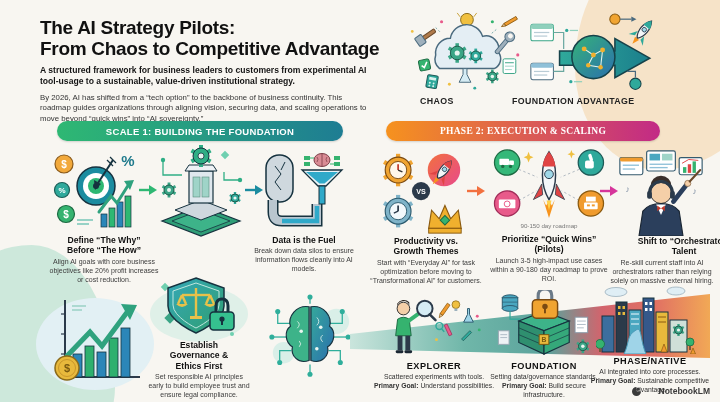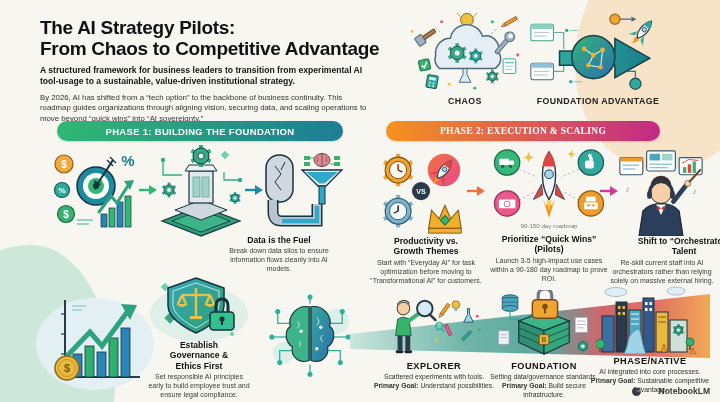--- a/index.html
+++ b/index.html
@@ -10,21 +10,21 @@
   .title{font-size:19px;font-weight:800;line-height:1.08;letter-spacing:-0.3px;color:#111;}
   .subtitle{font-size:8.6px;font-weight:700;line-height:1.32;color:#151515;margin-top:6px;}
   .bodytext{font-size:7.8px;line-height:1.34;color:#333;margin-top:5px;}
   .pill{position:absolute;height:20px;border-radius:10px;display:flex;align-items:center;justify-content:center;
         color:#fff;font-weight:700;font-size:9.5px;letter-spacing:.3px;box-shadow:0 1px 2px rgba(0,0,0,.15);}
   .p1{background:linear-gradient(90deg,#2eb873,#1e7d93);}
   .p2{background:linear-gradient(90deg,#f6921e,#c22a86);font-family:Liberation Serif, serif;}
   .block{position:absolute;text-align:center;}
   .itemtitle{font-weight:700;font-size:8.6px;line-height:1.2;color:#111;margin:0 auto;}
   .itemdesc{font-size:7px;line-height:1.28;color:#3c3c3c;margin-top:2px;}
-  .herolabel{position:absolute;font-weight:700;font-size:8.8px;letter-spacing:.4px;text-align:center;color:#222;}
+  .herolabel{position:absolute;font-weight:700;font-size:8.8px;letter-spacing:.4px;text-align:left;color:#222;}
   .matlabel{font-weight:800;font-size:9.2px;letter-spacing:.5px;color:#111;}
   .matdesc{font-size:6.8px;line-height:1.3;color:#333;margin-top:2px;}
   .caption{position:absolute;font-size:6.2px;color:#787878;text-align:center;}
   .watermark{position:absolute;font-size:8.5px;font-weight:600;color:#3a3a3a;display:flex;align-items:center;gap:18px;}
   svg{display:block;}
   svg text{font-family:"Liberation Sans",sans-serif;}
 </style>
 </head>
 <body>
 
@@ -33,21 +33,21 @@
   <div class="blob" style="right:-55px;top:-60px;width:200px;height:230px;background:#f6e3c8;border-radius:46% 54% 58% 42%/55% 45% 55% 45%;"></div>
   <div class="blob" style="left:-70px;top:245px;width:185px;height:230px;background:#cde8db;border-radius:55% 45% 52% 48%/48% 62% 38% 52%;"></div>
   <div class="blob" style="left:36px;top:298px;width:118px;height:92px;background:#e2f0f4;border-radius:50%;"></div>
   <div class="blob" style="left:150px;top:286px;width:98px;height:56px;background:#dff0e8;border-radius:50%;"></div>
 
   <div class="abs" style="left:40px;top:18px;width:345px;">
     <div class="title">
       <span>The AI Strategy Pilots:</span><br>
       <span>From Chaos to Competitive Advantage</span>
     </div>
-    <div class="subtitle" style="width:332px;">A structured framework for business leaders to transition from experimental AI tool-usage to a sustainable, value-driven institutional strategy.</div>
+    <div class="subtitle" style="width:332px;">A structured framework for business leaders to customers from experimental AI tool-usage to a sustainable, value-driven institutional strategy.</div>
     <div class="bodytext" style="width:335px;">By 2026, AI has shifted from a “tech option” to the backbone of business continuity. This roadmap guides organizations through aligning vision, securing data, and scaling operations to move beyond “quick wins” into “AI sovereignty.”</div>
   </div>
 
   <svg class="abs" style="left:406px;top:10px;" width="118" height="84" viewBox="0 0 120 86">
     <g stroke="#8a6a1a" stroke-width="1">
         <circle cx="62" cy="10" r="6.5" fill="#f0c040"></circle>
         <rect x="59" y="16.5" width="6" height="4" fill="#9ab0bc"></rect>
       </g>
     <line x1="52" y1="3" x2="55" y2="7" stroke="#c9a23a" stroke-width="1"></line>
       <line x1="72" y1="3" x2="69" y2="7" stroke="#c9a23a" stroke-width="1"></line>
@@ -170,21 +170,21 @@
     </g>
     <circle cx="104" cy="70" r="5.5" fill="#2fa99b" stroke="#16424a"></circle>
       <polyline points="104,64 104,58 96,58" fill="none" stroke="#4a6a7e" stroke-width="1.2"></polyline>
     <line x1="40" y1="18" x2="48" y2="18" stroke="#8fd0bc" stroke-width="1.2"></line>
       <line x1="44" y1="68" x2="52" y2="68" stroke="#8fd0bc" stroke-width="1.2"></line>
       <circle cx="37" cy="18" r="1.6" fill="#2fa99b"></circle>
       <circle cx="41" cy="68" r="1.6" fill="#2fa99b"></circle>
   </svg>
   <div class="herolabel" style="left:512px;top:96px;width:172px;">FOUNDATION ADVANTAGE</div>
 
-  <div class="pill p1" style="left:57px;top:121px;width:286px;">PHASE 1: BUILDING THE FOUNDATION</div>
+  <div class="pill p1" style="left:57px;top:121px;width:286px;">SCALE 1: BUILDING THE FOUNDATION</div>
   <div class="pill p2" style="left:386px;top:121px;width:274px;">PHASE 2: EXECUTION &amp; SCALING</div>
 
   <svg class="abs" style="left:53px;top:150px;" width="88" height="84" viewBox="0 0 88 84">
     <circle cx="11" cy="14" r="9" fill="#f2a93b" stroke="#8a5a1a" stroke-width="1.2"></circle>
     <text x="11" y="17.5" text-anchor="middle" font-size="10" font-weight="bold" fill="#fff">$</text>
     <circle cx="9" cy="40" r="7.5" fill="#2fa99b" stroke="#1b5e57" stroke-width="1.2"></circle>
     <text x="9" y="43" text-anchor="middle" font-size="8" font-weight="bold" fill="#fff">%</text>
     <circle cx="13" cy="64" r="8.5" fill="#35b36f" stroke="#1d6b43" stroke-width="1.2"></circle>
     <text x="13" y="67.5" text-anchor="middle" font-size="10" font-weight="bold" fill="#fff">$</text>
     <text x="75" y="16" text-anchor="middle" font-size="15" font-weight="bold" fill="#1f7a8c">%</text>
@@ -268,21 +268,25 @@
       <path d="M57,5 q2,2 0,5 M67,5 q-2,2 0,5" fill="none" stroke="#7a3b44" stroke-width=".7"></path>
       <rect x="44" y="4" width="6" height="4" fill="#35b36f"></rect>
         <rect x="44" y="10" width="6" height="4" fill="#35b36f"></rect>
       <rect x="74" y="4" width="6" height="4" fill="#35b36f"></rect>
         <rect x="74" y="10" width="6" height="4" fill="#35b36f"></rect>
       <line x1="50" y1="6" x2="54" y2="6" stroke="#35b36f" stroke-width="1"></line>
         <line x1="70" y1="12" x2="74" y2="12" stroke="#35b36f" stroke-width="1"></line>
     </g>
   </svg>
 
-  <div class="block" style="left:221px;top:235px;width:116px;">
+  <div class="block" style="left:46px;top:235px;width:116px;">
+    <div class="itemtitle" style="width:100px;">Define “The Why” Before “The How”</div>
+    <div class="itemdesc" style="width:110px;margin-left:3px;">Align AI goals with core business objectives like 20% profit increases or cost reduction.</div>
+  </div>
+  <div class="block" style="left:246px;top:235px;width:116px;">
     <div class="itemtitle">Data is the Fuel</div>
     <div class="itemdesc">Break down data silos to ensure information flows cleanly into AI models.</div>
   </div>
 
   <svg class="abs" style="left:50px;top:294px;" width="96" height="96" viewBox="0 0 96 96">
     <line x1="15" y1="6" x2="15" y2="83" stroke="#2b3a4a" stroke-width="2"></line>
     <line x1="10" y1="83" x2="90" y2="83" stroke="#2b3a4a" stroke-width="2"></line>
     <line x1="11" y1="20" x2="15" y2="20" stroke="#2b3a4a" stroke-width="1.2"></line>
       <line x1="11" y1="40" x2="15" y2="40" stroke="#2b3a4a" stroke-width="1.2"></line>
       <line x1="11" y1="60" x2="15" y2="60" stroke="#2b3a4a" stroke-width="1.2"></line>

